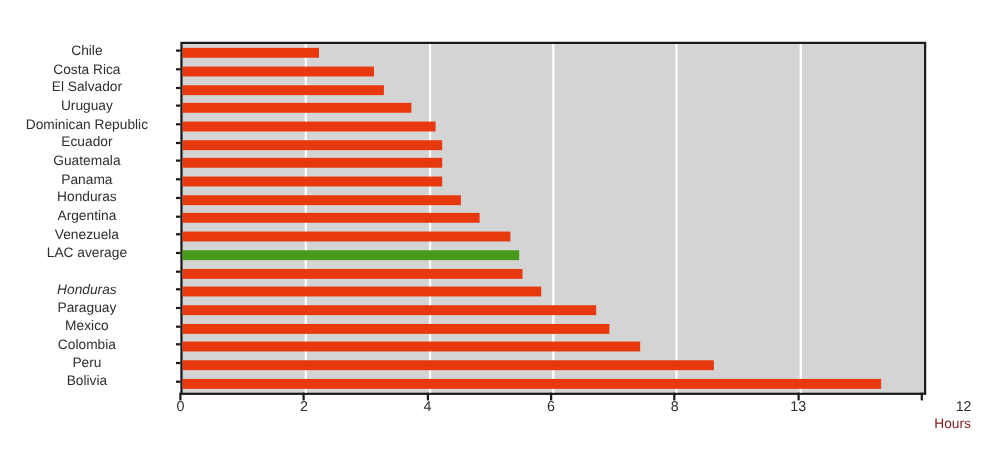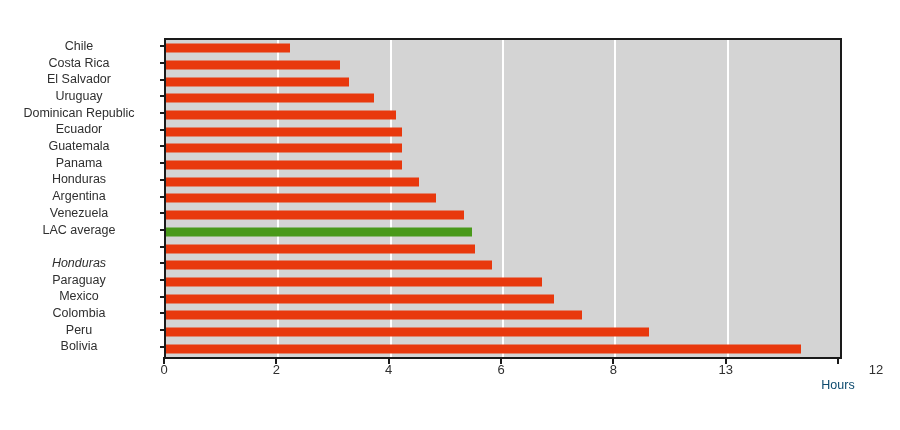--- a/index.html
+++ b/index.html
@@ -69,22 +69,23 @@
     transform:translateX(-50%);
     font-size:13px;
     color:#2f2f2f;
     white-space:nowrap;
   }
   .axis-title{
     position:absolute;
     top:378px;
     transform:translateX(-50%);
     font-size:12.5px;
-    color:#0c4a6e;
+    color:#7f1d1d;
     white-space:nowrap;
+    margin-left:28px;
   }
 </style>
 </head>
 <body>
 
 <div id="chart-root">
 
   <div class="ylabels">
       <div class="ylabel" style="top: 0px;">Chile</div>
       <div class="ylabel" style="top: 16.6842px;">Costa Rica</div>

